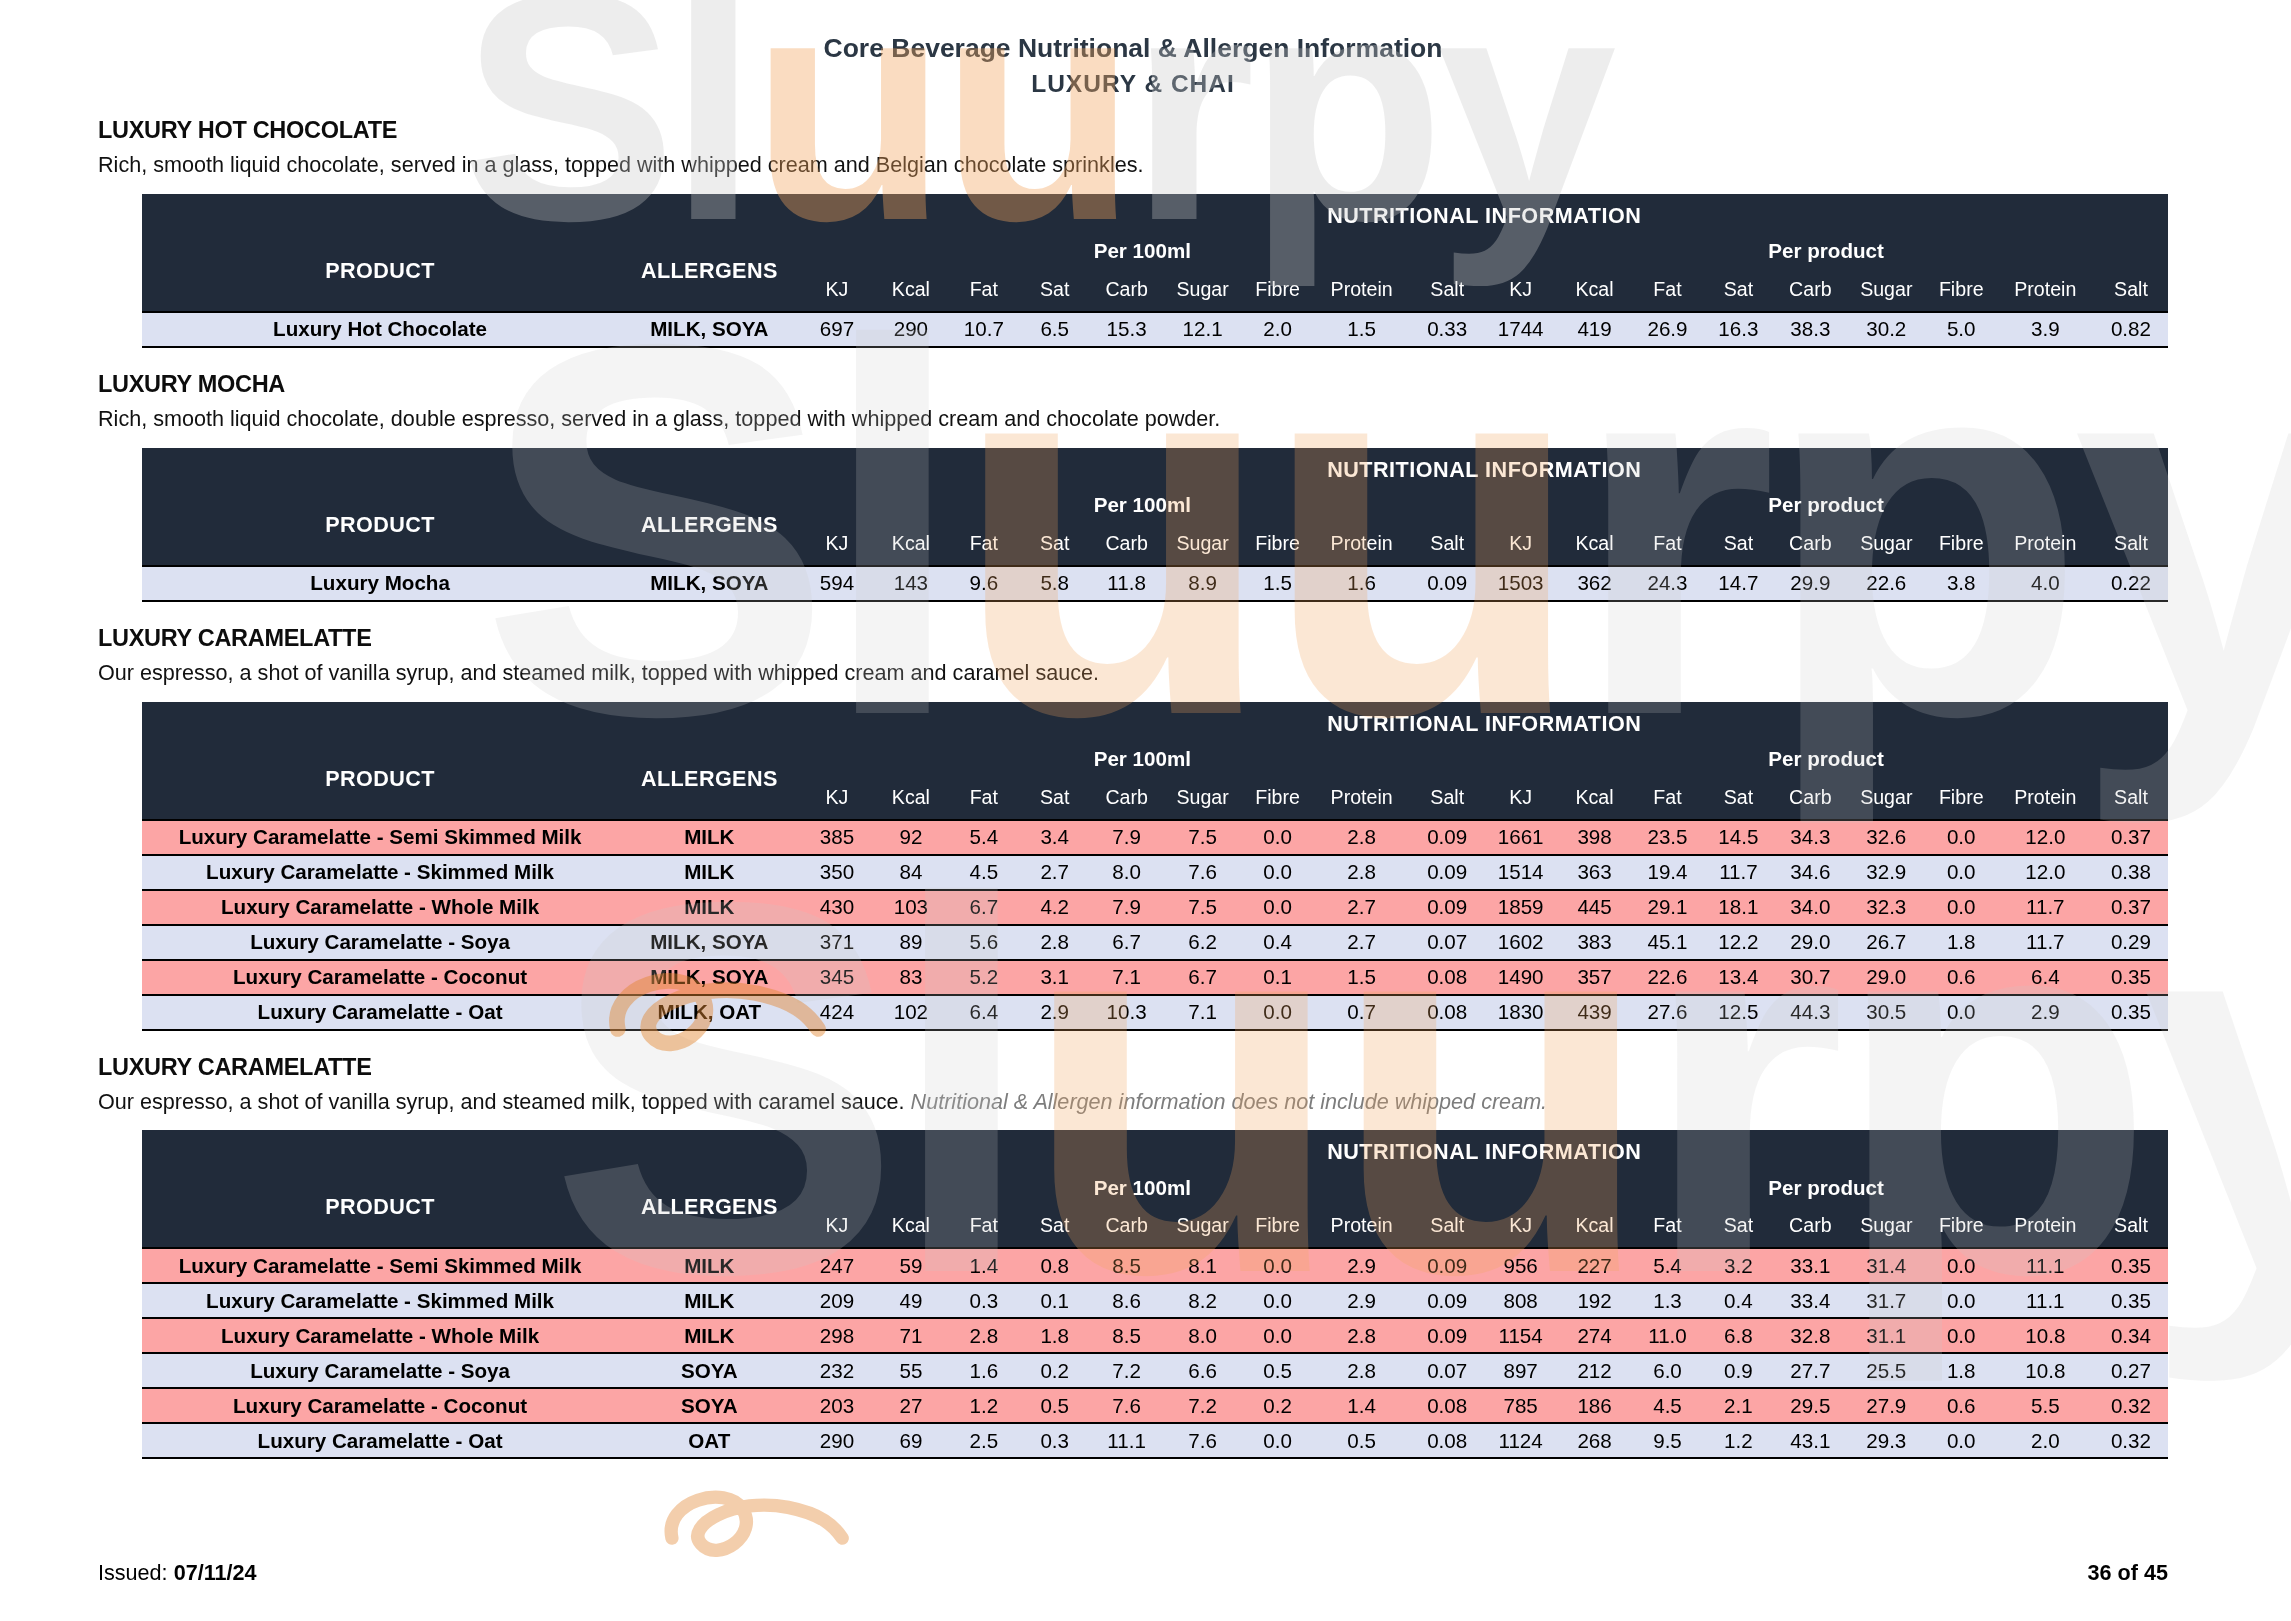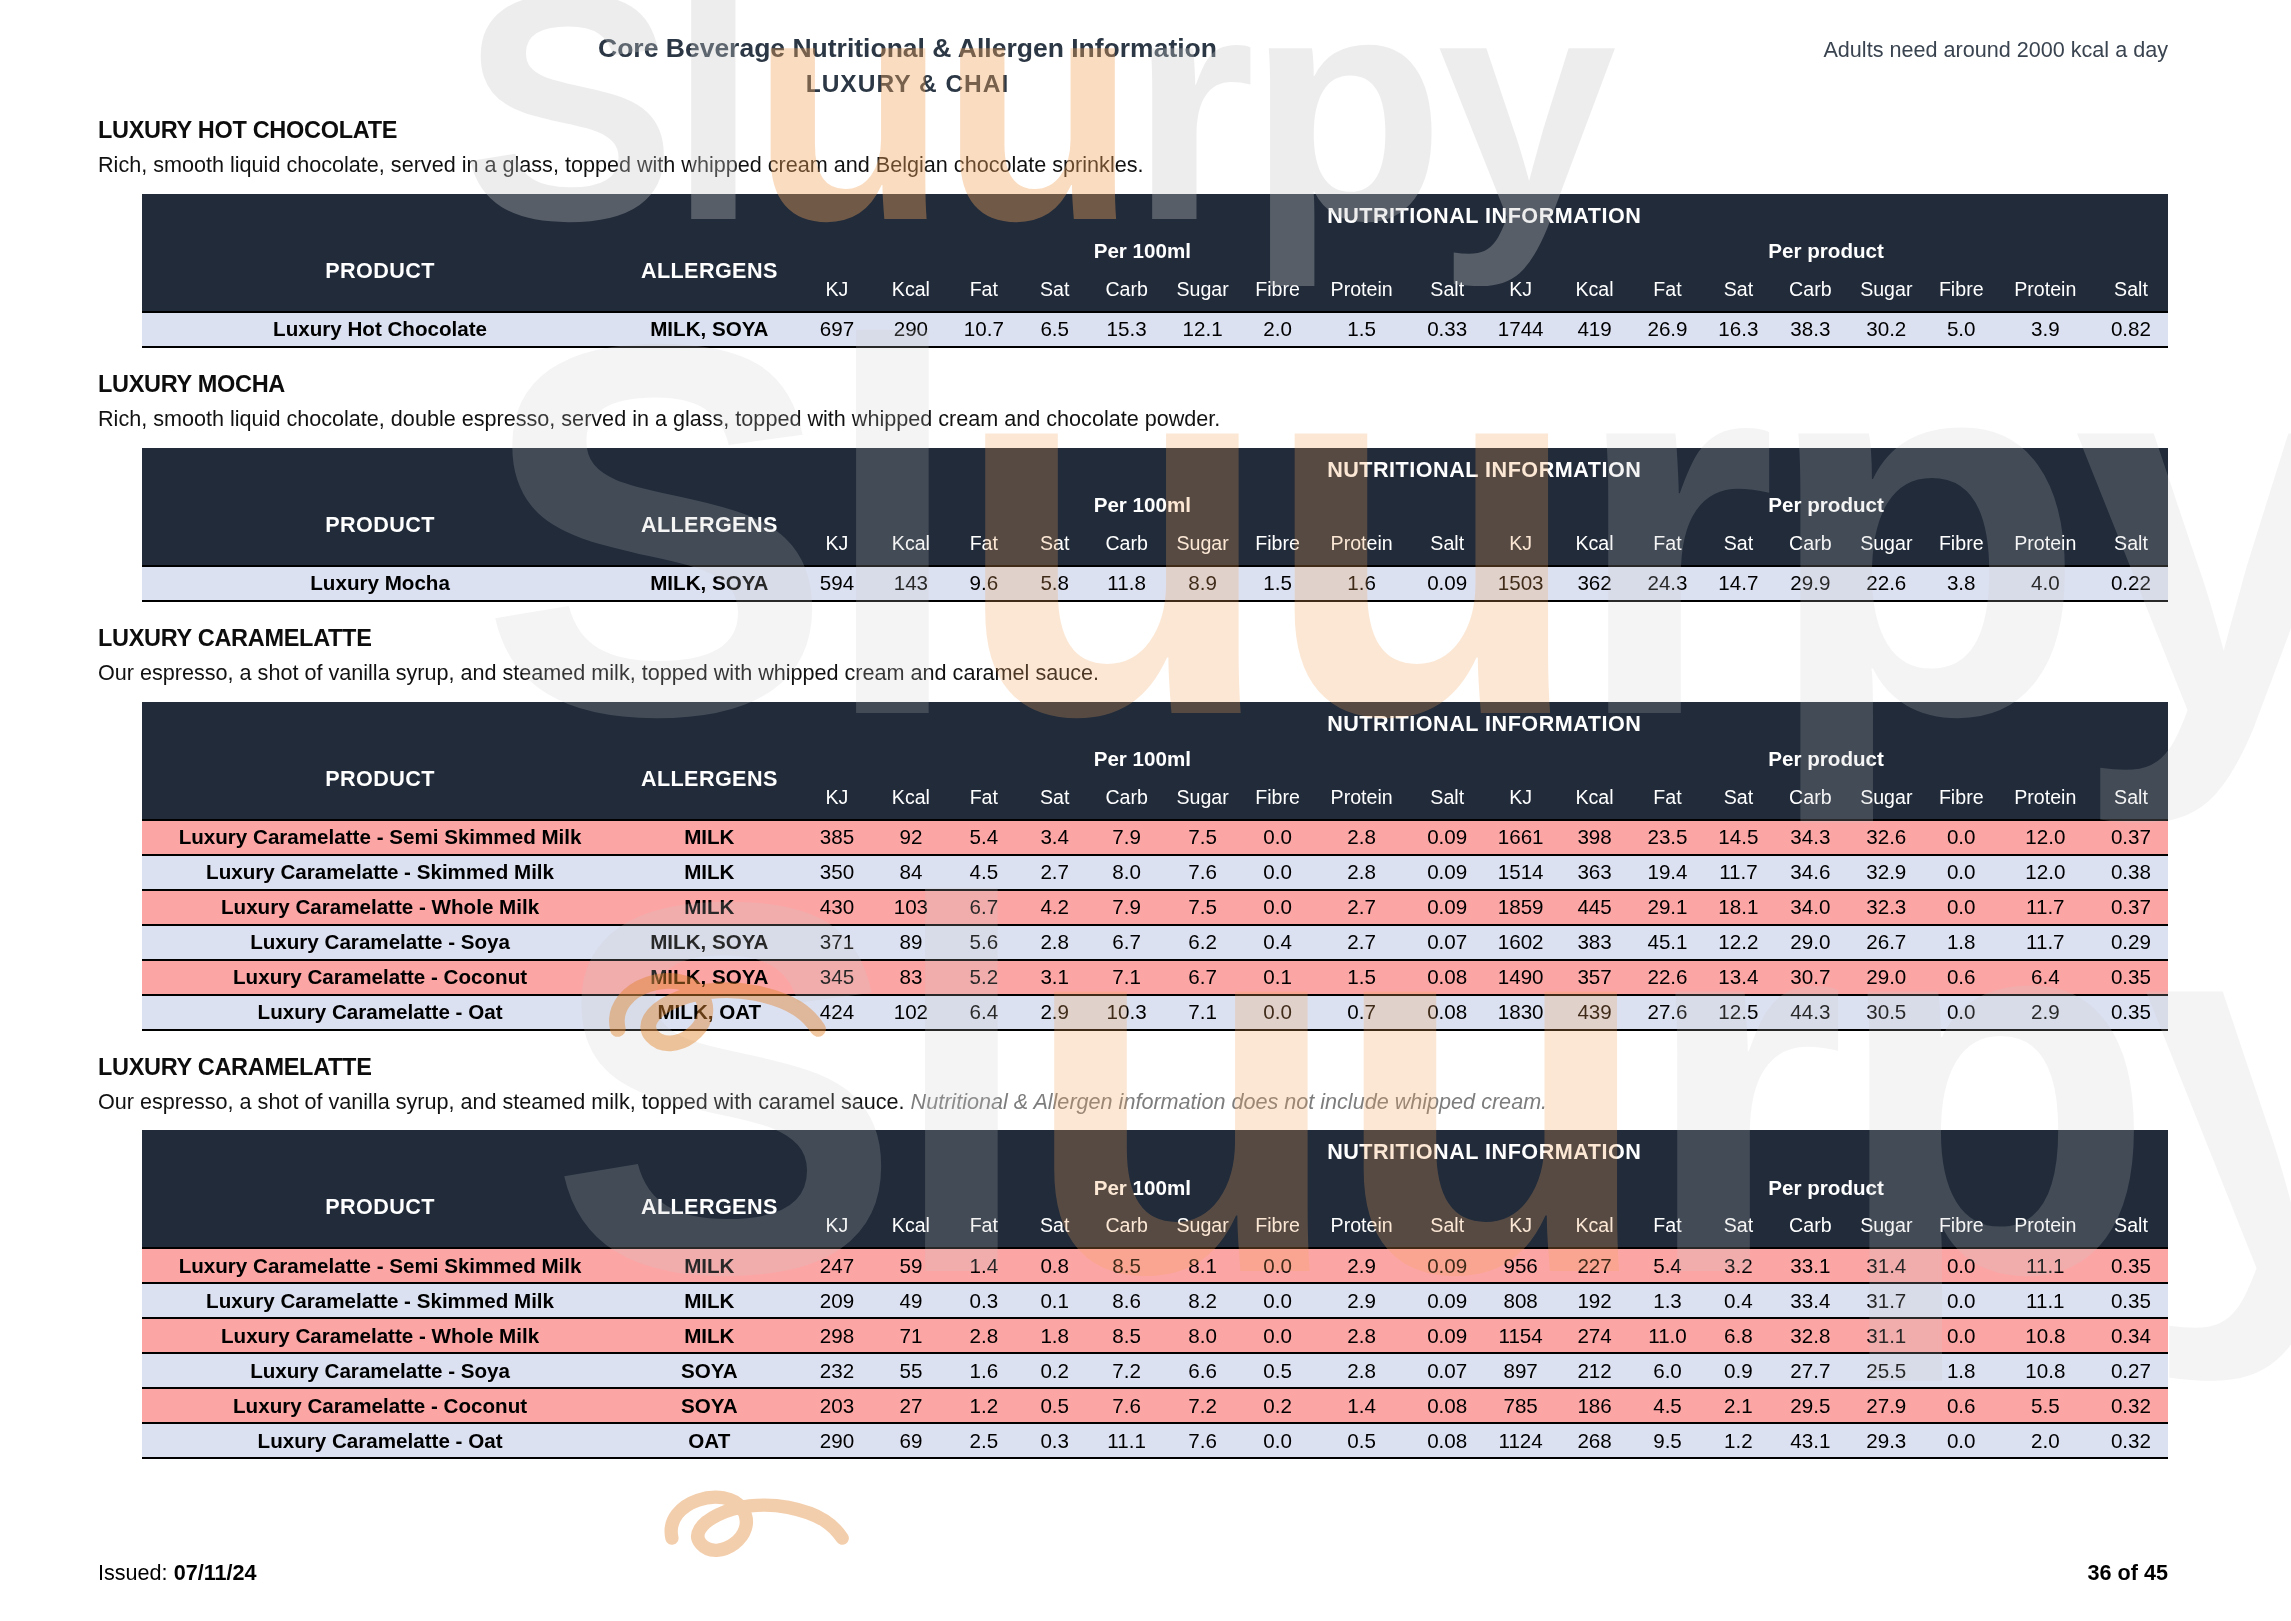--- a/index.html
+++ b/index.html
@@ -119,21 +119,20 @@
   <path d="M30,85 C20,40 95,20 115,50 C135,82 85,115 65,92 C45,70 105,35 170,48 C210,56 225,70 235,85" fill="none" stroke="#e2842f" stroke-width="16" stroke-linecap="round" opacity="0.40"></path>
 </svg>
 
 <div class="content">
 
   <header class="topbar">
     <div class="titles">
       <div class="title1">Core Beverage Nutritional &amp; Allergen Information</div>
       <div class="title2">LUXURY &amp; CHAI</div>
     </div>
-    <div class="kcal">Adults need around 2000 kcal a day</div>
   </header>
 
   <main>
   <section class="section">
     <h2 class="sec-title">LUXURY HOT CHOCOLATE</h2>
     <p class="sec-desc"><span class="desc-main">Rich, smooth liquid chocolate, served in a glass, topped with whipped cream and Belgian chocolate sprinkles.</span><span class="desc-note"></span></p>
     <table class="nutri single">
       <colgroup>
         <col class="c-product">
             <col class="c-allerg">

